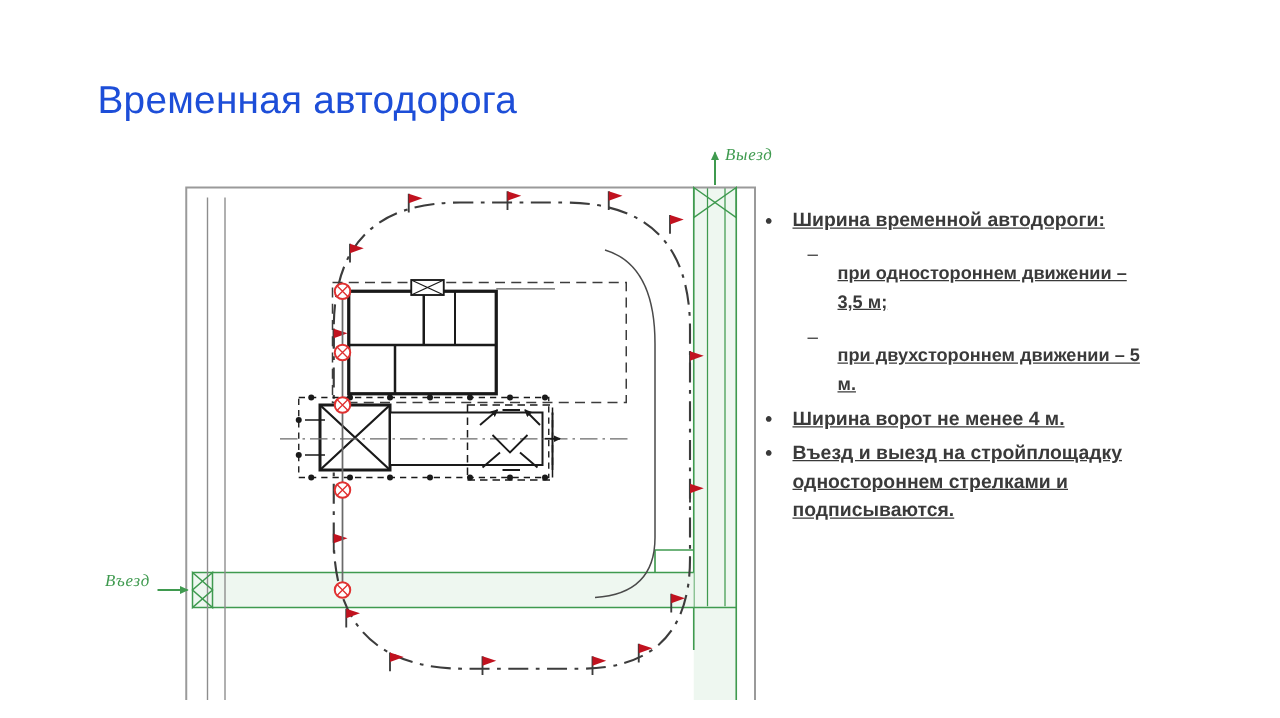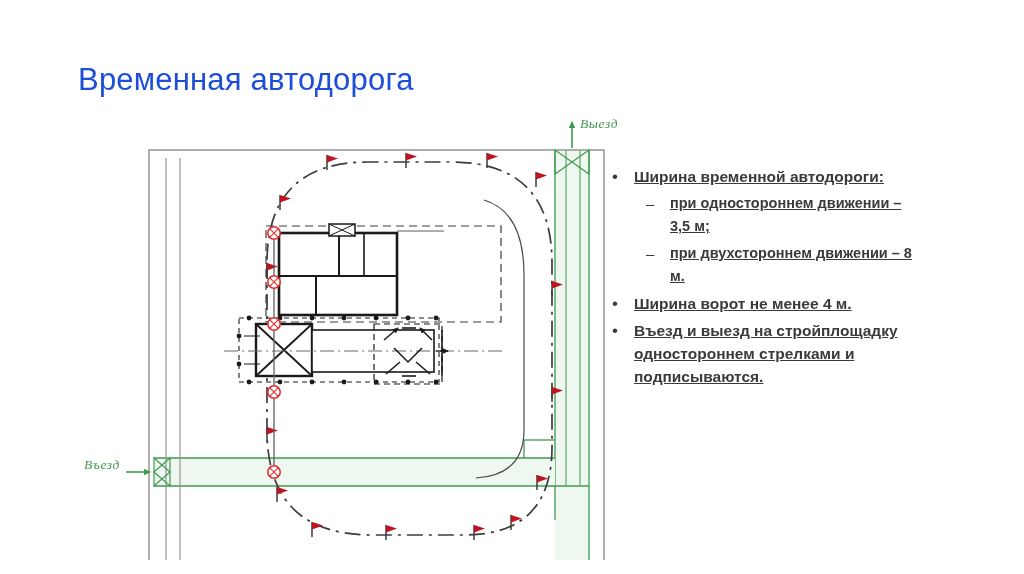--- a/index.html
+++ b/index.html
@@ -57,21 +57,21 @@
   .b-lvl1 > .b-mark{ font-size:17px; }
   .b-text{
     flex:1 1 auto;
     font-size:15.5px;
     font-weight:bold;
     line-height:23px;
     text-decoration:underline;
   }
   .b-lvl2{ padding-left:34px; margin-bottom:4px; }
   .b-lvl2 .b-mark{ width:24px; font-size:15px; }
-  .b-lvl2 .b-text{ font-size:14.5px; }
+  .b-lvl2 .b-text{ font-size:14.5px;margin-top:16px; }
 </style>
 </head>
 <body>
 
 <div id="slide">
 
   <div id="title">Временная автодорога</div>
 
   <div id="drawing">
     <svg width="560" height="460" viewBox="0 0 560 460" xmlns="http://www.w3.org/2000/svg">
@@ -256,21 +256,21 @@
       <span class="b-text">Ширина временной автодороги:</span>
     </div>
 
     <div class="b-row b-lvl2">
       <span class="b-mark">–</span>
       <span class="b-text">при одностороннем движении – 3,5 м;</span>
     </div>
 
     <div class="b-row b-lvl2">
       <span class="b-mark">–</span>
-      <span class="b-text">при двухстороннем движении – 8 м.</span>
+      <span class="b-text">при двухстороннем движении – 5 м.</span>
     </div>
 
     <div class="b-row b-lvl1">
       <span class="b-mark">•</span>
       <span class="b-text">Ширина ворот не менее 4 м.</span>
     </div>
 
     <div class="b-row b-lvl1">
       <span class="b-mark">•</span>
       <span class="b-text">Въезд и выезд на стройплощадку одностороннем стрелками и подписываются.</span>

